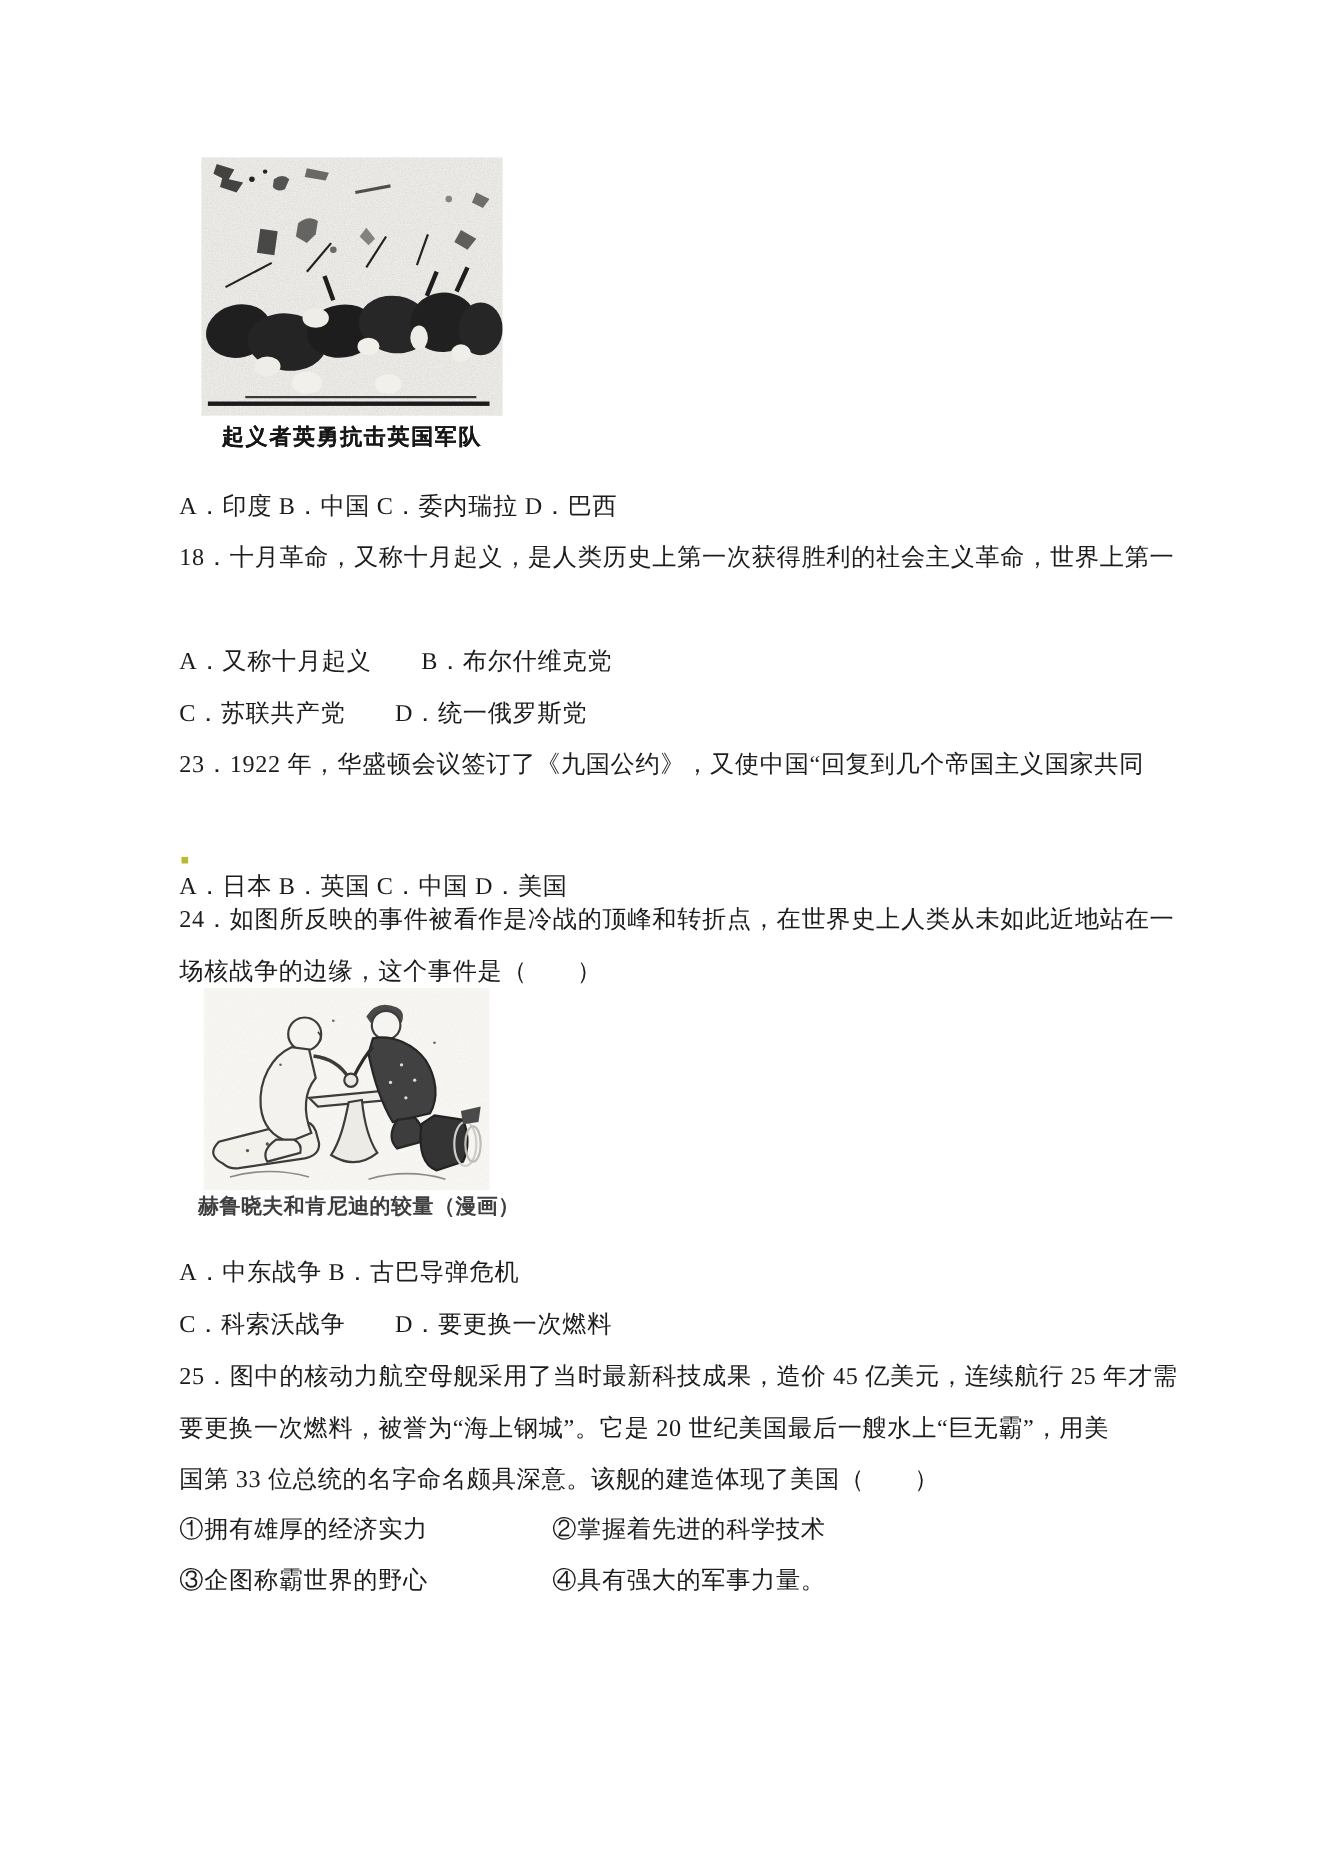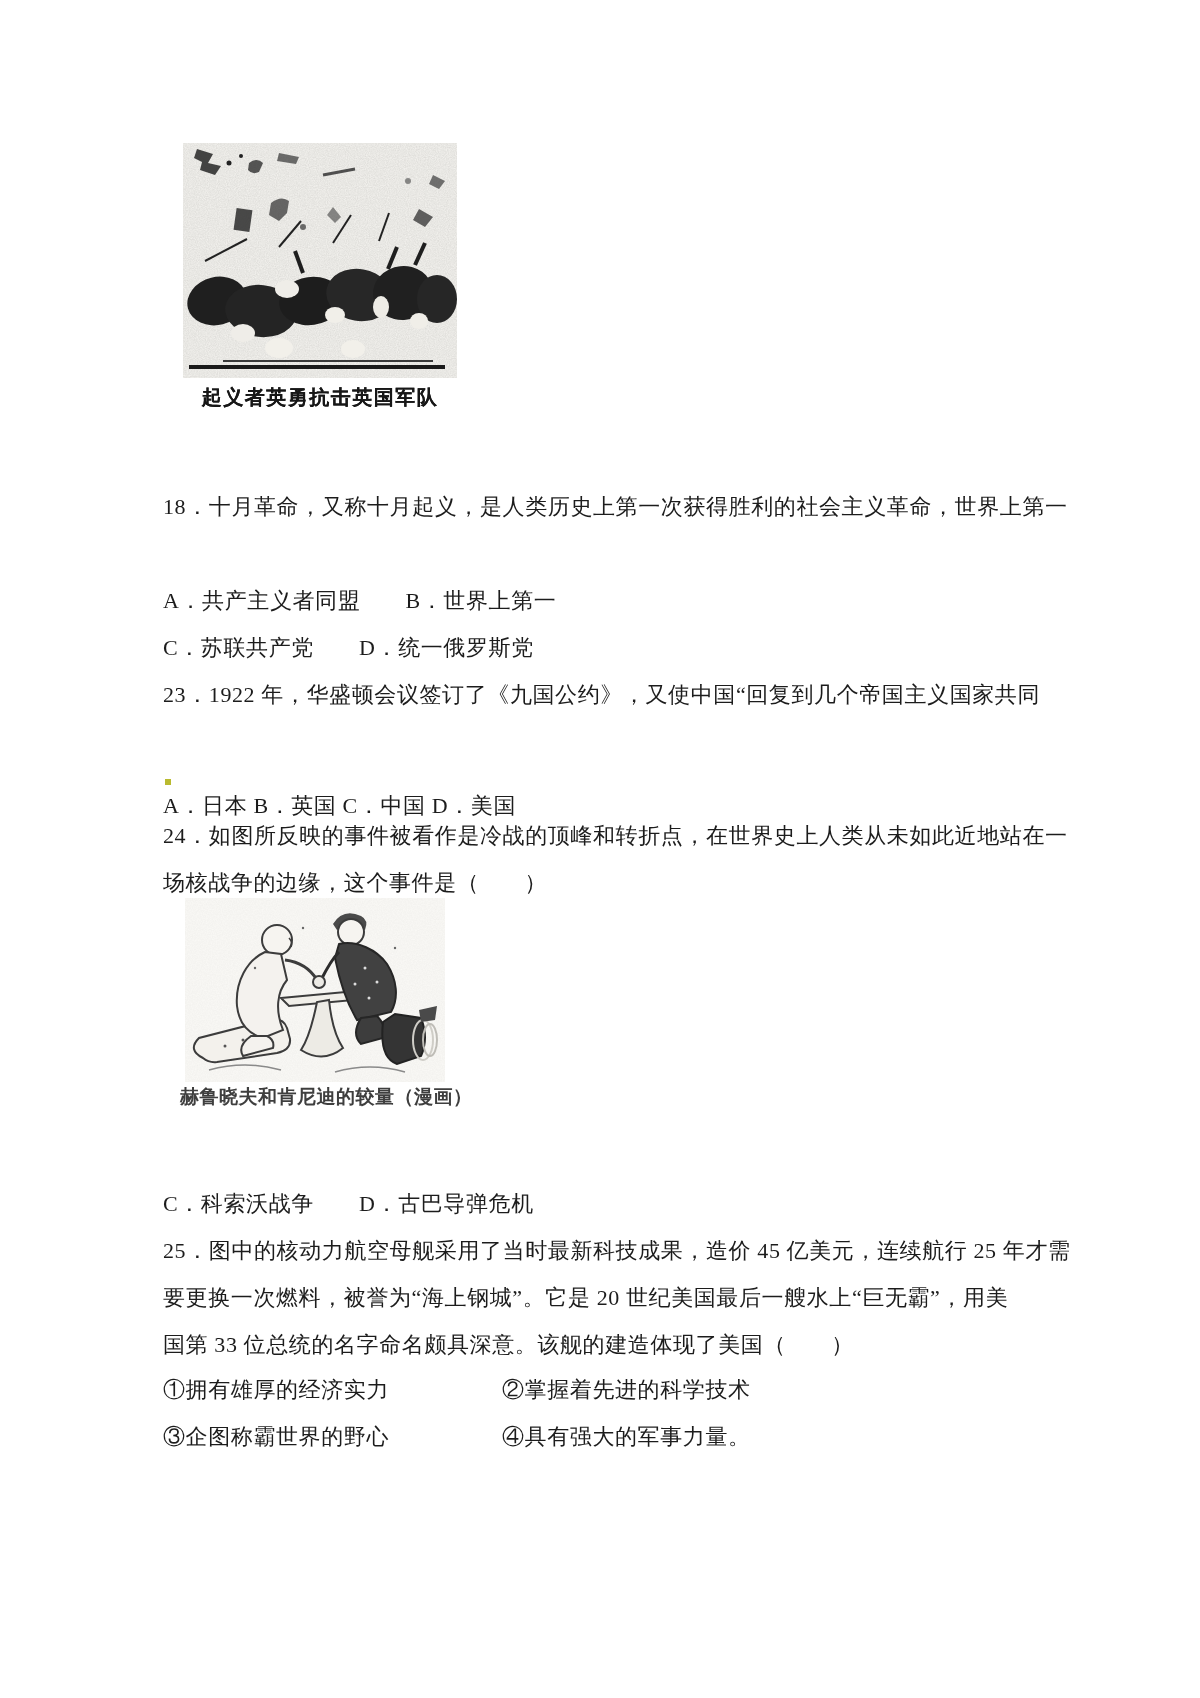--- a/index.html
+++ b/index.html
@@ -82,22 +82,23 @@
       <ellipse cx="60" cy="190" rx="12" ry="9" fill="#efede8"></ellipse>
       <ellipse cx="236" cy="178" rx="9" ry="8" fill="#f0eee8"></ellipse>
       <ellipse cx="96" cy="205" rx="14" ry="10" fill="#f2f0ea"></ellipse>
       <ellipse cx="170" cy="206" rx="12" ry="9" fill="#f2f0ea"></ellipse>
       <rect x="6" y="222" width="256" height="4" fill="#1a1a1a"></rect>
       <rect x="40" y="217" width="210" height="2" fill="#3a3a3a"></rect>
     </svg>
   </div>
   <div class="caption-uprising">起义者英勇抗击英国军队</div>
 
+  <div class="tl" style="top:446px;">A．印度 B．中国 C．委内瑞拉 D．巴西</div>
   <div class="tl" style="top:493px;">18．十月革命，又称十月起义，是人类历史上第一次获得胜利的社会主义革命，世界上第一</div>
-  <div class="tl" style="top:587px;">A．共产主义者同盟　　B．世界上第一</div>
+  <div class="tl" style="top:587px;">A．又称十月起义　　B．布尔什维克党</div>
   <div class="tl" style="top:634px;">C．苏联共产党　　D．统一俄罗斯党</div>
   <div class="tl" style="top:681px;">23．1922 年，华盛顿会议签订了《九国公约》，又使中国“回复到几个帝国主义国家共同</div>
   <div class="hl-dot"></div>
   <div class="tl" style="top:792px;">A．日本 B．英国 C．中国 D．美国</div>
   <div class="tl" style="top:822px;">24．如图所反映的事件被看作是冷战的顶峰和转折点，在世界史上人类从未如此近地站在一</div>
   <div class="tl" style="top:869px;">场核战争的边缘，这个事件是（　　）</div>
 
   <div class="fig" style="left:185px;top:898px;width:260px;height:184px;">
     <svg width="260" height="184" viewBox="0 0 260 184">
       <rect width="260" height="184" fill="#fbfaf7"></rect>
@@ -134,21 +135,22 @@
       <path d="M234,112 l18,-4 -2,14 -14,2 z" fill="#4a4a4a"></path>
       <path d="M24,172 Q60,162 96,172" fill="none" stroke="#8a8a8a" stroke-width="1.5"></path>
       <path d="M150,174 Q185,164 220,174" fill="none" stroke="#8a8a8a" stroke-width="1.5"></path>
       <circle cx="118" cy="30" r="1.2" fill="#666"></circle>
       <circle cx="70" cy="70" r="1.2" fill="#666"></circle>
       <circle cx="210" cy="50" r="1.2" fill="#666"></circle>
     </svg>
   </div>
   <div class="caption-cartoon">赫鲁晓夫和肯尼迪的较量（漫画）</div>
 
-  <div class="tl" style="top:1190px;">C．科索沃战争　　D．古巴导弹危机</div>
+  <div class="tl" style="top:1143px;">A．中东战争 B．古巴导弹危机</div>
+  <div class="tl" style="top:1190px;">C．科索沃战争　　D．要更换一次燃料</div>
   <div class="tl" style="top:1237px;">25．图中的核动力航空母舰采用了当时最新科技成果，造价 45 亿美元，连续航行 25 年才需</div>
   <div class="tl" style="top:1284px;">要更换一次燃料，被誉为“海上钢城”。它是 20 世纪美国最后一艘水上“巨无霸”，用美</div>
   <div class="tl" style="top:1331px;">国第 33 位总统的名字命名颇具深意。该舰的建造体现了美国（　　）</div>
   <div class="tl" style="top:1376px;">①拥有雄厚的经济实力　　　　　②掌握着先进的科学技术</div>
   <div class="tl" style="top:1423px;">③企图称霸世界的野心　　　　　④具有强大的军事力量。</div>
 
   <div class="pageno">- 5 -</div>
 </div>
 
 </body></html>

